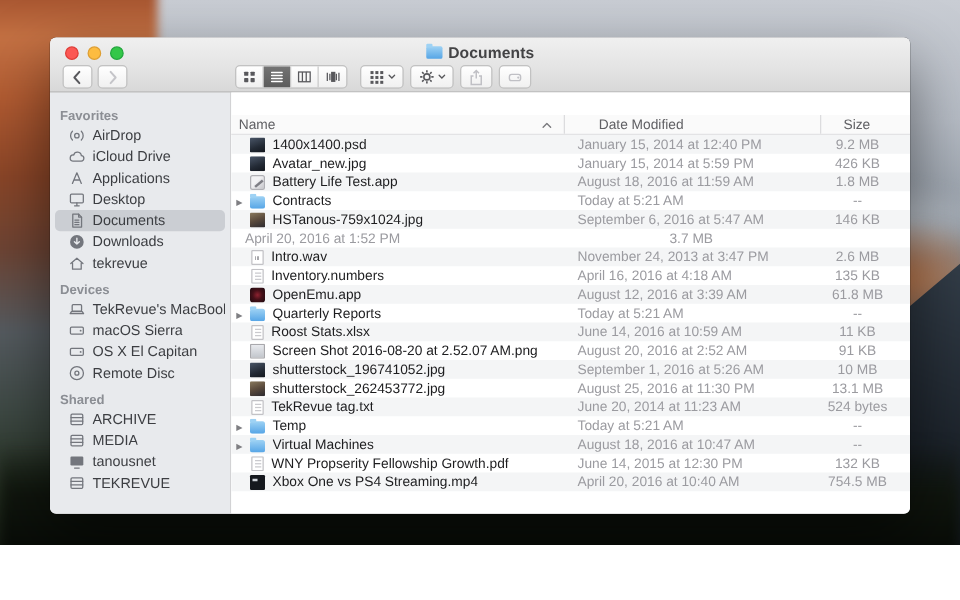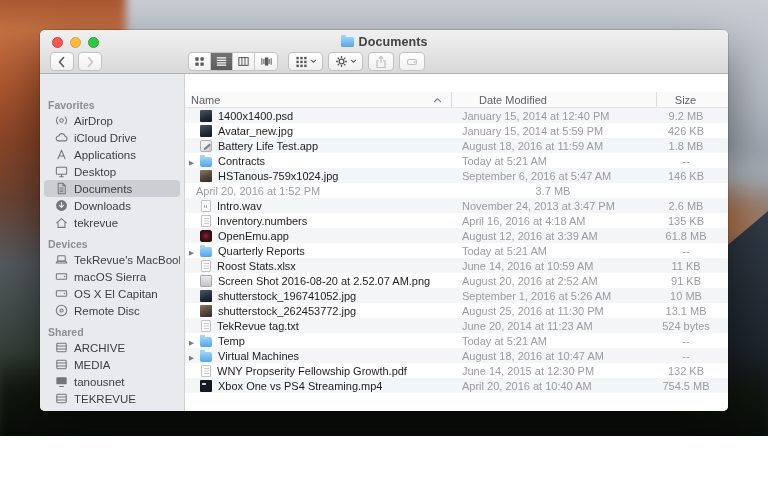--- a/index.html
+++ b/index.html
@@ -60,21 +60,21 @@
   .btn-share { left:328px; width:26px; }
   .btn-tag { left:359px; width:26px; }
   .search-field { position:absolute; right:13px; top:2px; width:218px; height:19px;
     background:#fff; border:1px solid #c6c6c6; border-radius:4px;
     display:flex; align-items:center; justify-content:center; gap:4px;margin-top:44px; }
   .search-text { font-size:12px; color:#9a9aa0; }
 
   
   .main { display:flex; height:337px; }
   .sidebar { width:145px; flex:none; background:#e8eaed; border-right:1px solid #d2d2d4;
-    padding-top:24px; overflow:hidden; }
+    padding-top:12px; overflow:hidden; }
   .sb-label { font-size:10.5px; font-weight:bold; color:#8b8e94; padding-left:8px;
     height:14px; line-height:14px; margin-top:6px; }
   .sb-label:first-child { margin-top:0; }
   .sb-item { display:flex; align-items:center; height:17px; padding-left:10px;
     margin:0 4px; border-radius:4px; }
   .sb-item.selected { background:#cbced3; }
   .sb-icon { width:15px; height:15px; margin-right:5px; flex:none; display:flex; align-items:center; }
   .sb-icon svg { width:15px; height:15px; }
   .sb-text { font-size:11.5px; color:#3c3e42; white-space:nowrap; overflow:hidden; }
 

